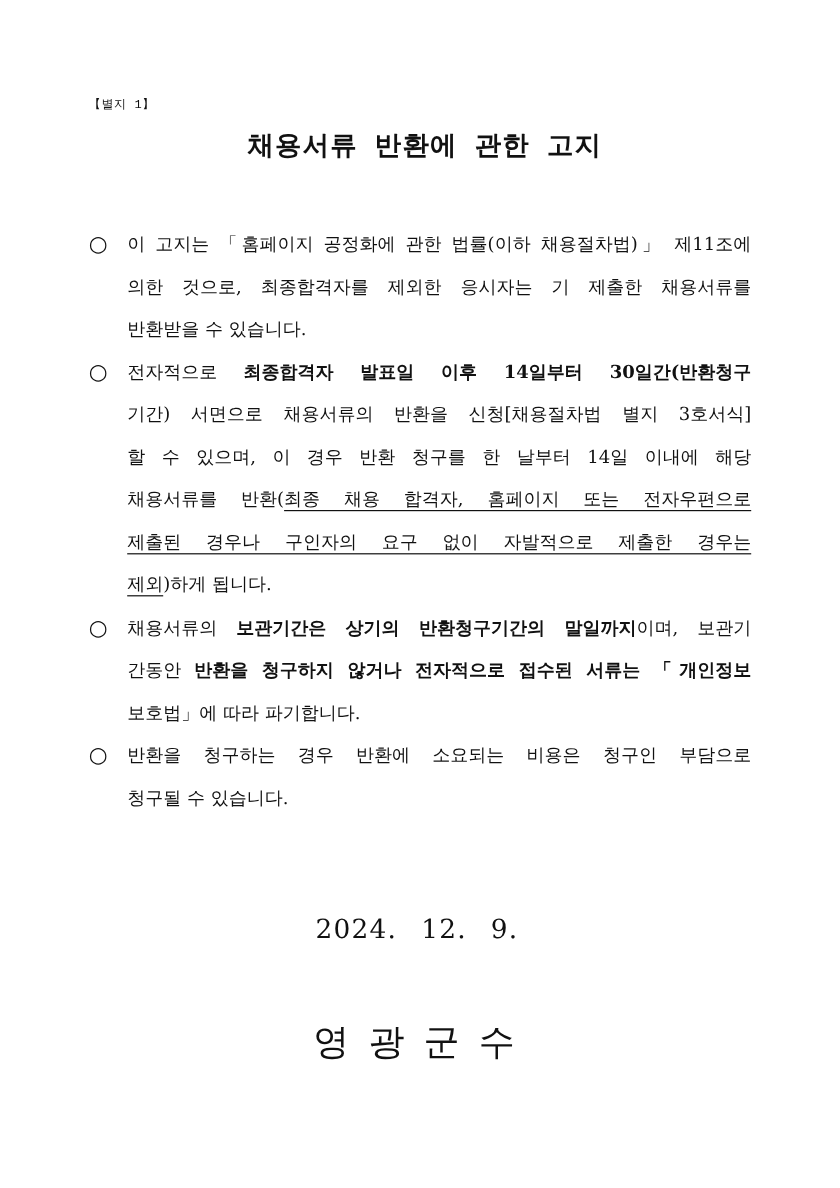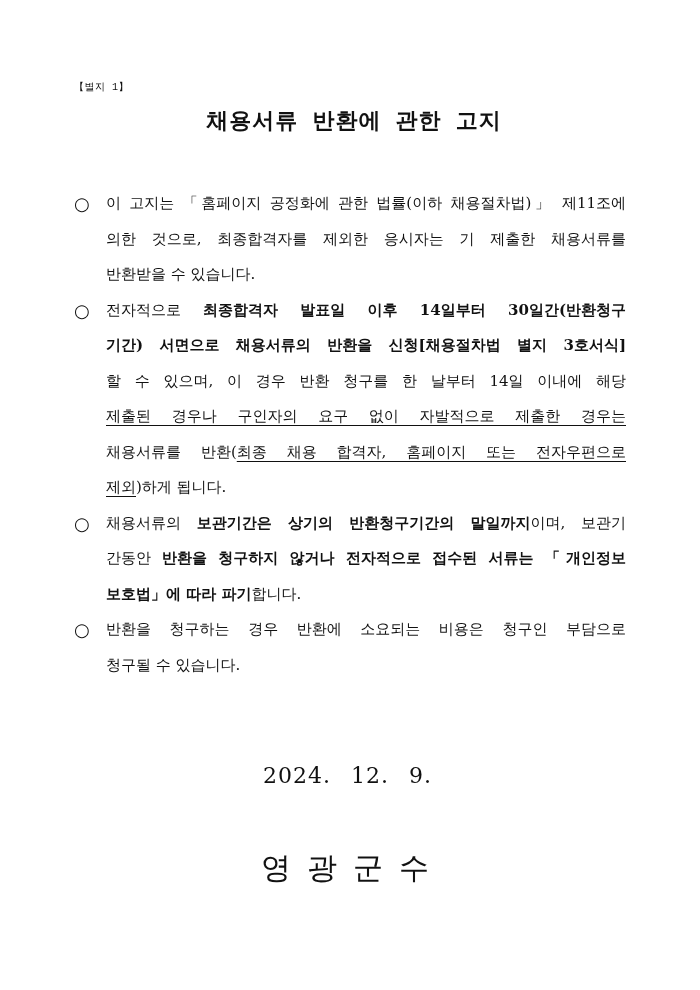--- a/index.html
+++ b/index.html
@@ -32,31 +32,31 @@
 <div class="body" id="notice-body">
     <div class="item">
       <span class="bullet">○</span>
       <span class="line"><span>이 고지는 「홈페이지 공정화에 관한 법률(이하 채용절차법)」 제11조에</span></span>
       <span class="line"><span>의한 것으로, 최종합격자를 제외한 응시자는 기 제출한 채용서류를</span></span>
       <span class="line last"><span>반환받을 수 있습니다.</span></span>
     </div>
     <div class="item">
       <span class="bullet">○</span>
       <span class="line"><span>전자적으로 </span><span style="font-weight: bold;">최종합격자 발표일 이후 14일부터 30일간(반환청구</span></span>
-      <span class="line"><span style="font-weight: bold;">기간) 서면으로 채용서류의 반환을 신청[채용절차법 별지 3호서식]</span></span>
+      <span class="line"><span style="font-weight: normal;">기간) 서면으로 채용서류의 반환을 신청[채용절차법 별지 3호서식]</span></span>
       <span class="line"><span>할 수 있으며, 이 경우 반환 청구를 한 날부터 14일 이내에 해당</span></span>
+      <span class="line"><span>채용서류를 반환(</span><span style="text-decoration: underline; text-underline-offset: 4px;">최종 채용 합격자, 홈페이지 또는 전자우편으로</span></span>
       <span class="line"><span style="text-decoration: underline; text-underline-offset: 4px;">제출된 경우나 구인자의 요구 없이 자발적으로 제출한 경우는</span></span>
-      <span class="line"><span>채용서류를 반환(</span><span style="text-decoration: underline; text-underline-offset: 4px;">최종 채용 합격자, 홈페이지 또는 전자우편으로</span></span>
       <span class="line last"><span style="text-decoration: underline; text-underline-offset: 4px;">제외</span><span>)하게 됩니다.</span></span>
     </div>
     <div class="item">
       <span class="bullet">○</span>
       <span class="line"><span>채용서류의 </span><span style="font-weight: bold;">보관기간은 상기의 반환청구기간의 말일까지</span><span>이며, 보관기</span></span>
       <span class="line"><span>간동안 </span><span style="font-weight: bold;">반환을 청구하지 않거나 전자적으로 접수된 서류는 「개인정보</span></span>
-      <span class="line last"><span style="font-weight: bold;">보호법」에 따라 파기</span><span>합니다.</span></span>
+      <span class="line last"><span style="font-weight: normal;">보호법」에 따라 파기</span><span>합니다.</span></span>
     </div>
     <div class="item">
       <span class="bullet">○</span>
       <span class="line"><span>반환을 청구하는 경우 반환에 소요되는 비용은 청구인 부담으로</span></span>
       <span class="line last"><span>청구될 수 있습니다.</span></span>
     </div>
   </div>
 
 <div class="date">2024. 12. 9.</div>
 <div class="signer">영광군수</div>

